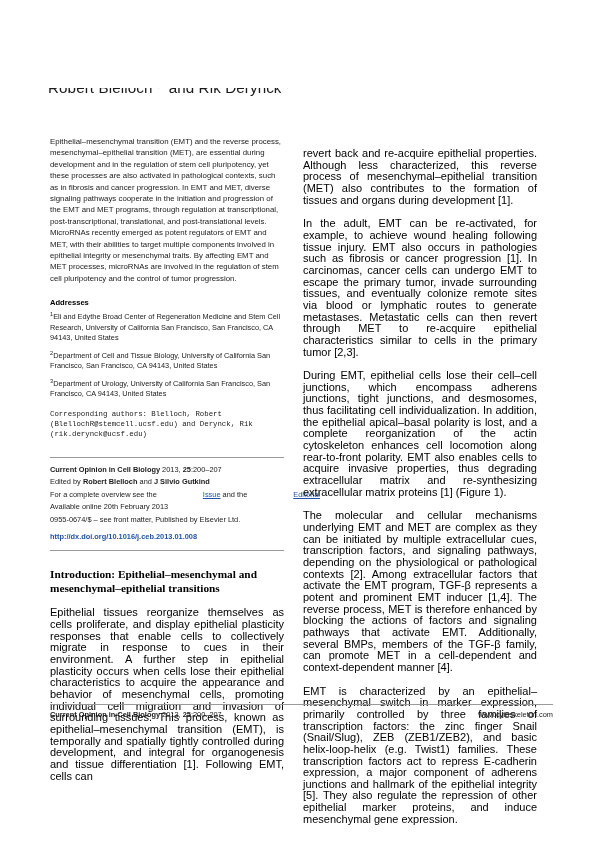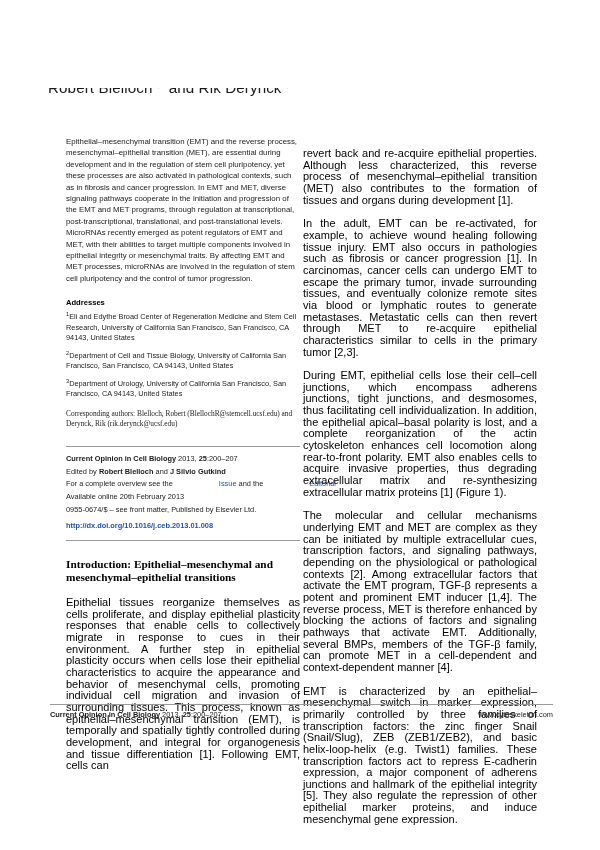--- a/index.html
+++ b/index.html
@@ -49,21 +49,21 @@
     vertical-align: super;
     letter-spacing: 0;
   }
 
   
   .col {
     position: absolute;
     top: 136px;
     width: 234px;
   }
-  .col-left  { left: 66px;  }
+  .col-left  { left: 50px;  }
   .col-right { left: 303px; }
 
   
   .abstract {
     font-family: "Liberation Sans", sans-serif;
     font-size: 7.85px;
     line-height: 11.4px;
     color: #1a1a1a;
     text-align: left;
     margin: 0 0 14px 0;
@@ -82,21 +82,21 @@
     font-size: 7.35px;
     line-height: 10.3px;
     color: #1a1a1a;
     margin: 0 0 4px 0;
   }
   .addr-item sup {
     font-size: 5.6px;
     vertical-align: super;
   }
   .corresp {
-    font-family: Liberation Serif, serif;
+    font-family: Liberation Mono, monospace;
     font-size: 7.35px;
     line-height: 10.3px;
     color: #1a1a1a;
     margin: 9px 0 0 0;
   }
 
   
   .infobox {
     margin-top: 17px;
     border-top: 1px solid #9a9a9a;
@@ -104,20 +104,21 @@
     padding: 6px 0 7px 0;
     font-family: "Liberation Sans", sans-serif;
     font-size: 7.4px;
     line-height: 12.6px;
     color: #1a1a1a;
   }
   .infobox div { white-space: nowrap; }
   .infobox b { font-weight: bold; }
   .ib-link {
     color: #2351a8;
+    text-decoration: underline;
     cursor: pointer;
     padding-left: 44px;
   }
   .ib-doi {
     color: #2351a8;
     font-weight: bold;
     text-decoration: none;
     cursor: pointer;
     display: inline-block;
     margin-top: 4px;

